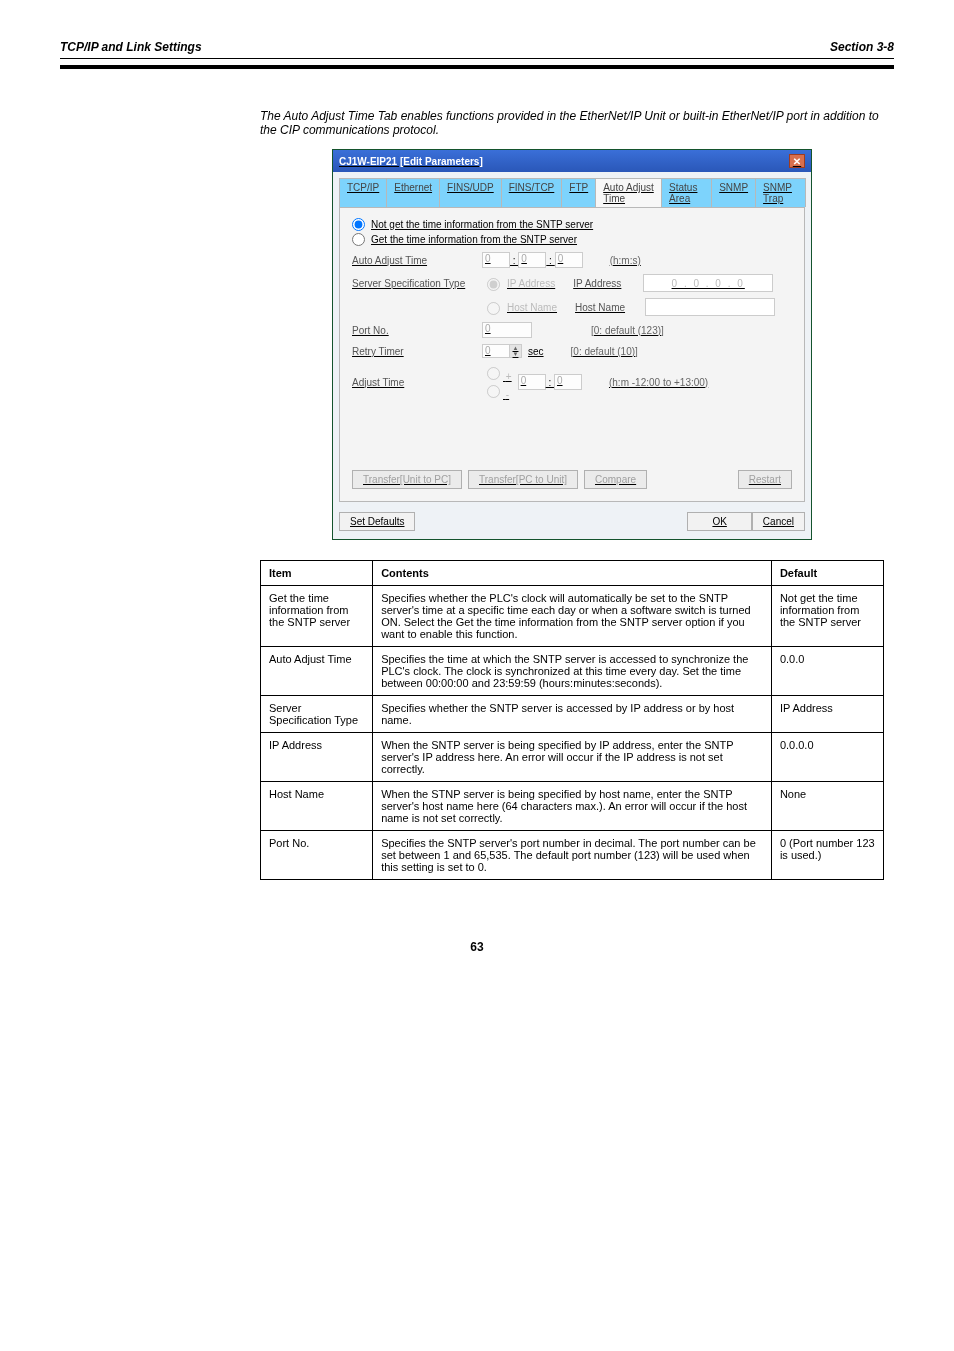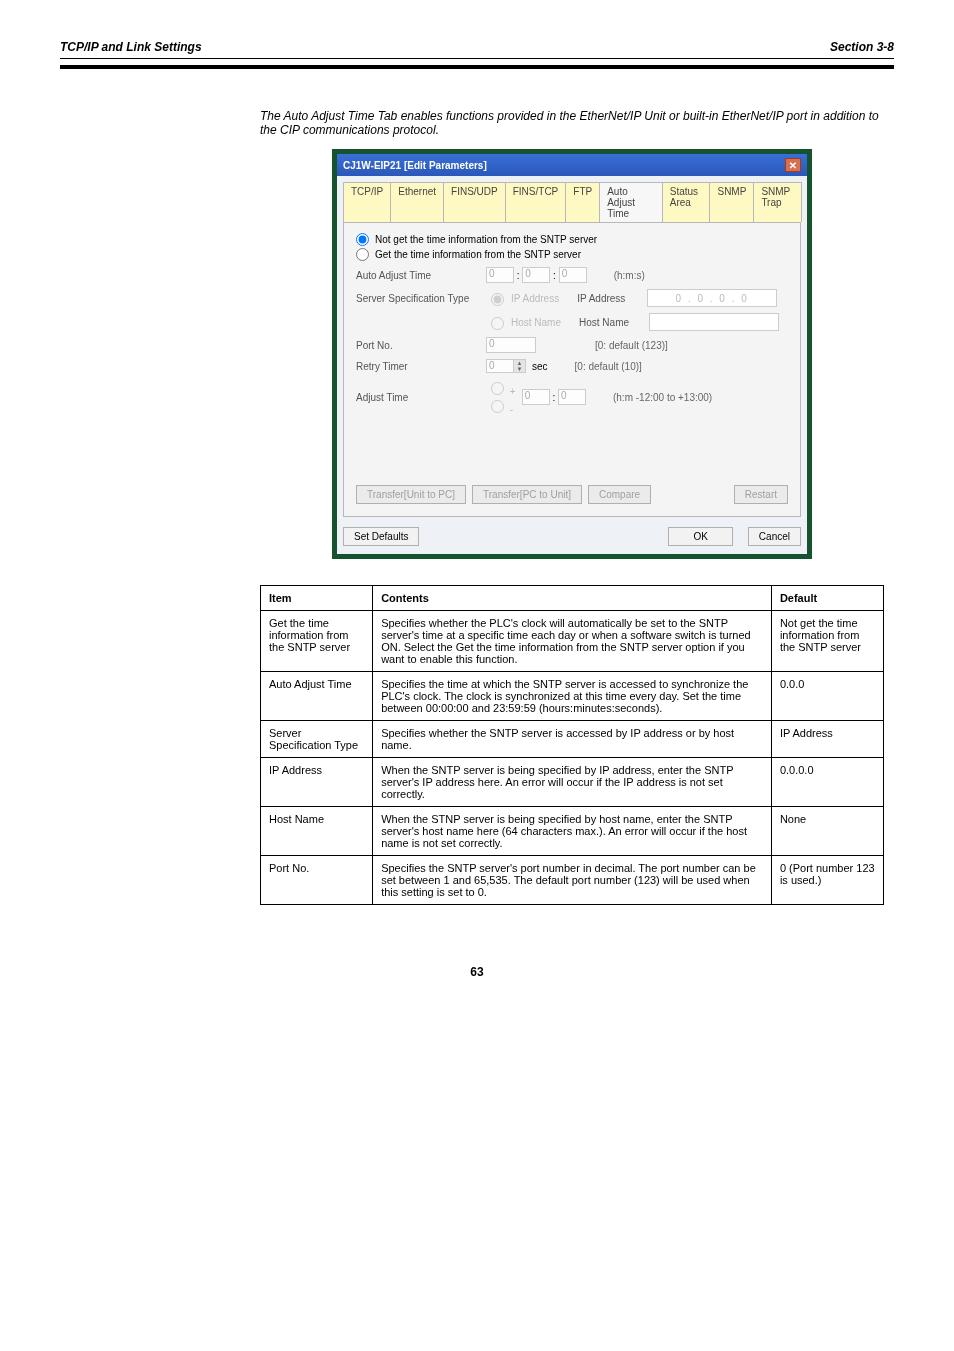--- a/index.html
+++ b/index.html
@@ -27,25 +27,26 @@
   .section-body {
     margin-top: 40px;
     margin-left: 200px;
     margin-right: 10px;
   }
   .intro { font-size: 12px; margin-bottom: 12px; font-style: italic; }
 
   
   .dialog {
     width: 480px;
-    margin: 0 auto 26px auto;
-    border: 5px solid #14532d;
+    margin: 0 auto 20px auto;
+    border: 1px solid #14532d;
     background: #eef2f6;
     font-size: 10px;
     font-family: Tahoma, Arial, sans-serif;
+    text-decoration: underline;
   }
   .titlebar {
     background: linear-gradient(to bottom, #3a6fd8, #2a57b8);
     color: #fff;
     font-weight: bold;
     padding: 4px 6px;
     display: flex;
     justify-content: space-between;
     align-items: center;
   }
@@ -60,21 +61,21 @@
   .tabstrip {
     display: flex;
     gap: 0;
     padding: 6px 6px 0 6px;
     font-size: 10px;
   }
   .tab {
     padding: 3px 7px;
     border: 1px solid #b8b8b8;
     border-bottom: none;
-    background: #fef9c3;
+    background: #7dd3fc;
     color: #444;
     margin-right: -1px;
   }
   .tab.active {
     background: #f7f7f7;
     position: relative;
     z-index: 2;
   }
   .tabpane {
     margin: 0 6px 6px 6px;
@@ -126,21 +127,21 @@
   .btnrow { display:flex; gap:6px; margin-top: 70px; }
   .btn {
     padding: 3px 10px;
     border: 1px solid #b0b0b0;
     background: #ebebeb;
     color: #a0a0a0;
     font-size: 10px;
   }
   .btn.enabled { color:#000; background:#f2f2f2; }
   .btnrow2 { display:flex; justify-content:space-between; margin:10px 6px 8px 6px;text-align:right; }
-  .btnrow2 .right { display:flex; gap:15px; }
+  .btnrow2 .right { display:flex; gap:0; }
 
   
   table.settings {
     border-collapse: collapse;
     width: 100%;
     font-size: 11px;
   }
   table.settings th, table.settings td {
     border: 1px solid #000;
     padding: 6px 8px;

